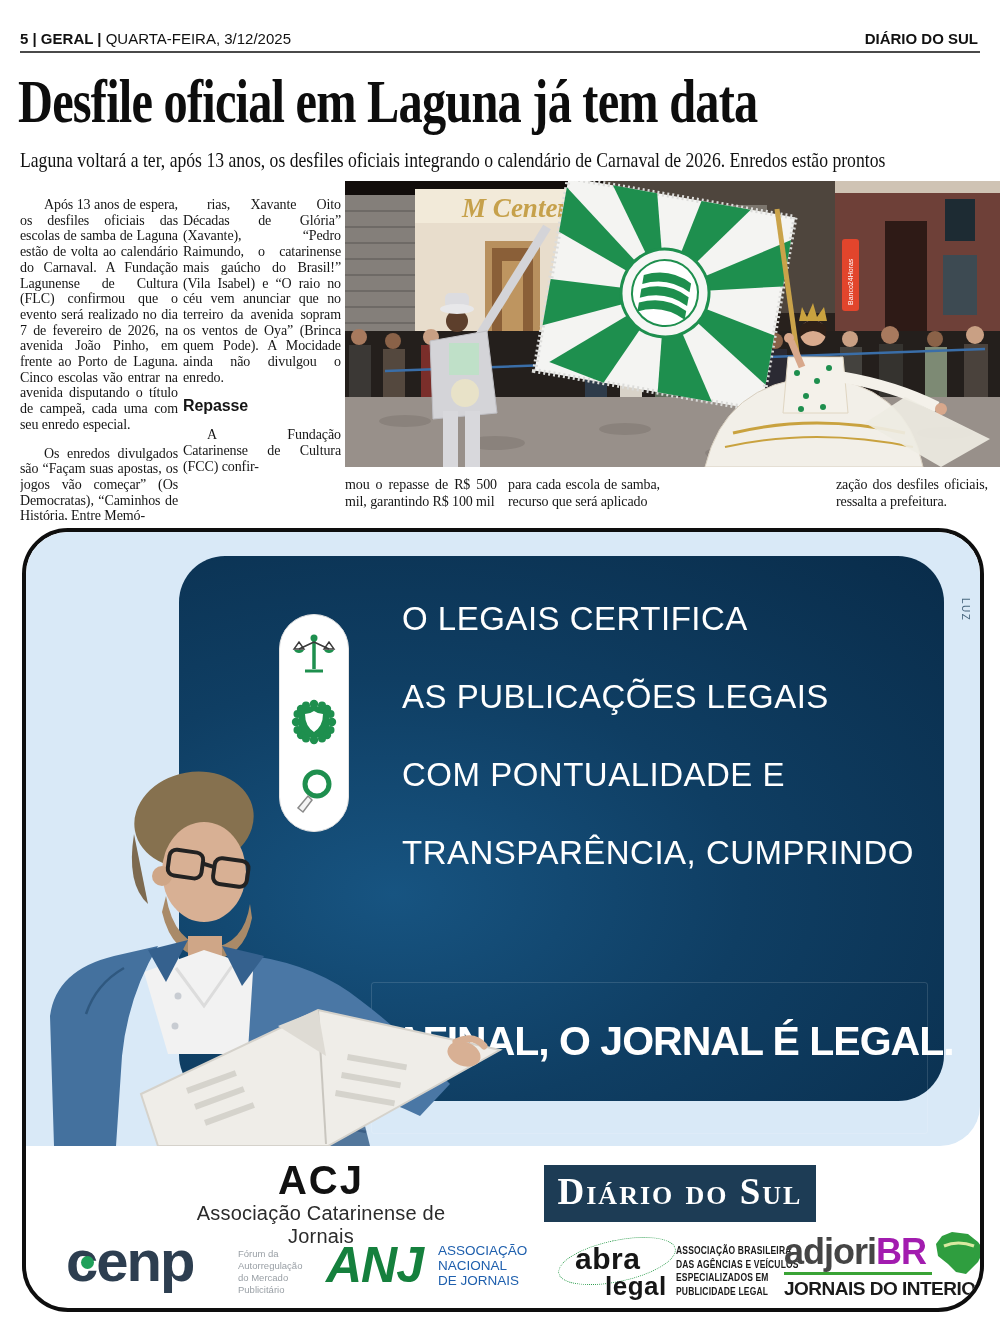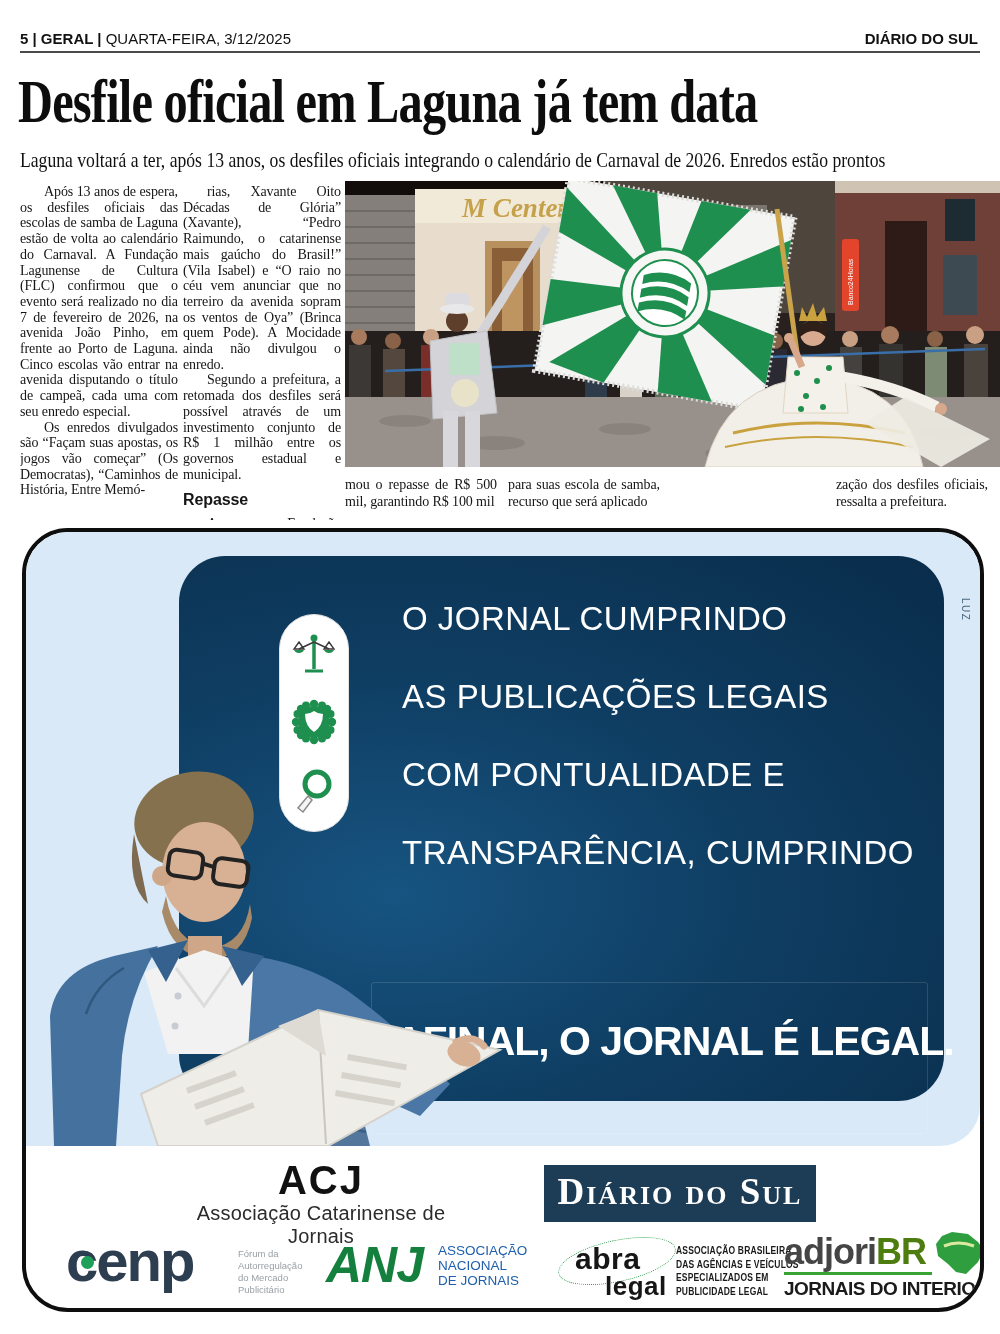--- a/index.html
+++ b/index.html
@@ -17,21 +17,21 @@
   .headline { position:absolute; left:18px; top:66px; white-space:nowrap;
     font-family:"Liberation Serif", serif; font-weight:700; font-size:62px; color:#0d0d0d;
     letter-spacing:-1px; transform:scaleX(0.78); transform-origin:left top; }
   .subheadline { position:absolute; left:20px; top:148px; white-space:nowrap;
     font-family:"Liberation Serif", serif; font-size:21px; color:#111;
     transform:scaleX(0.84); transform-origin:left top; }
   
   .col { position:absolute; top:184px; width:158px; height:336px; overflow:hidden;
     font-family:"Liberation Serif", serif; font-size:14px; line-height:15.7px;
     text-align:justify; color:#151515; letter-spacing:-0.1px; hyphens:auto; }
-  .col p { text-indent:24px; white-space:normal; }
+  .col p { text-indent:24px; white-space:normal;margin-top:13px; }
   .col1 { left:20px; }
   .col2 { left:183px; }
   .sect-head { font-family:"Liberation Sans", sans-serif; font-weight:700; font-size:16px;
     margin:10px 0 8px 0; text-indent:0 !important; }
   .bcol { position:absolute; top:477px; width:152px; height:40px; overflow:hidden;
     font-family:"Liberation Serif", serif; font-size:14px; line-height:16.5px;
     text-align:justify; color:#151515; letter-spacing:-0.1px; }
   
   .photo { position:absolute; left:345px; top:181px; width:655px; height:286px; overflow:hidden; background:#2a2320; }
   
@@ -73,21 +73,21 @@
   .logo-abra { position:absolute; left:537px; top:706px; width:112px; height:62px; color:#161616; }
   .abra-ellipse { position:absolute; left:-6px; top:2px; width:120px; height:42px;
     border:1.5px dotted #2f9e4f; border-radius:50%; transform:rotate(-12deg); }
   .abra-top { position:absolute; left:12px; top:4px; font-size:30px; font-weight:800; letter-spacing:0.5px; }
   .abra-bot { position:absolute; left:42px; top:33px; font-size:26px; font-weight:800; letter-spacing:0.5px; }
   .abra-tag { position:absolute; left:650px; top:712px; font-size:10px; font-weight:700;
     color:#1a1a1a; line-height:1.35; white-space:pre-line; transform:scaleX(0.85);
     transform-origin:left top; letter-spacing:0.2px; }
   .logo-adjori { position:absolute; left:758px; top:702px; width:200px; color:#1a1a1a; }
   .adjori-name { font-size:36px; font-weight:800; letter-spacing:-1px; line-height:1; color:#454545; }
-  .adjori-br { color:#4d7c0f; }
+  .adjori-br { color:#a21caf; }
   .adjori-rule { width:148px; height:3px; background:#39a335; margin-top:2px; }
   .adjori-sub { font-size:19px; font-weight:700; letter-spacing:-0.5px; margin-top:3px; white-space:nowrap; }
   .adjori-map { position:absolute; left:150px; top:-4px; }
 </style>
 </head>
 <body>
 
 <div id="page">
 
   <div class="hdr-left"><b>5 | GERAL |</b><span> QUARTA-FEIRA, 3/12/2025</span></div>
@@ -96,27 +96,26 @@
 
   <div class="headline">Desfile oficial em Laguna já tem data</div>
   <div class="subheadline">Laguna voltará a ter, após 13 anos, os desfiles oficiais integrando o calendário de Carnaval de 2026. Enredos estão prontos</div>
 
   <div class="col col1">
     <p>Após 13 anos de espera, os desfiles oficiais das escolas de samba de Laguna estão de volta ao calendário do Carnaval. A Fundação Lagunense de Cultura (FLC) confirmou que o evento será realizado no dia 7 de fevereiro de 2026, na avenida João Pinho, em frente ao Porto de Laguna. Cinco escolas vão entrar na avenida disputando o título de campeã, cada uma com seu enredo especial.</p>
     <p>Os enredos divulgados são “Façam suas apostas, os jogos vão começar” (Os Democratas), “Caminhos de História, Entre Memó-</p>
   </div>
   <div class="col col2">
     <p>rias, Xavante Oito Décadas de Glória” (Xavante), “Pedro Raimundo, o catarinense mais gaúcho do Brasil!” (Vila Isabel) e “O raio no céu vem anunciar que no terreiro da avenida sopram os ventos de Oya” (Brinca quem Pode). A Mocidade ainda não divulgou o enredo.</p>
-    <p>Segundo a prefeitura, a retomada dos desfiles será possível através de um investimento conjunto de R$ 1 milhão entre os governos estadual e municipal.</p>
     <p class="sect-head">Repasse</p>
     <p>A Fundação Catarinense de Cultura (FCC) confir-</p>
   </div>
 
   <div class="bcol" style="left:345px">mou o repasse de R$ 500 mil, garantindo R$ 100 mil</div>
-  <div class="bcol" style="left:508px">para suas escola de samba, recurso que será aplicado</div>
+  <div class="bcol" style="left:508px">para cada escola de samba, recurso que será aplicado</div>
   <div class="bcol" style="left:836px">zação dos desfiles oficiais, ressalta a prefeitura.</div>
 
   <div class="photo">
     <svg width="655" height="286" viewBox="0 0 655 286">
       <rect width="655" height="286" fill="#28211d"></rect>
       <rect x="0" y="0" width="655" height="14" fill="#120d0b"></rect>
 
       <rect x="0" y="14" width="70" height="150" fill="#847f7a"></rect>
       <g stroke="#6e6a66" stroke-width="2">
         <line x1="0" y1="30" x2="70" y2="30"></line>
@@ -289,21 +288,21 @@
             <circle cx="40.5" cy="32" r="4"></circle>
         </g>
         <path d="M24,13 Q28,16 33,16 Q33,28 24,34 Q15,28 15,16 Q20,16 24,13 Z" fill="#ffffff"></path>
       </svg>
       <svg width="44" height="48" viewBox="0 0 44 48">
         <circle cx="25" cy="17" r="12" fill="none" stroke="#1e8f4e" stroke-width="5"></circle>
         <polygon points="16,29 20,33 11,45 6,41" fill="#f4f4f4" stroke="#8a8a8a" stroke-width="1.5"></polygon>
       </svg>
     </div>
 
-    <div class="ad-line" style="top:68px">O JORNAL CUMPRINDO</div>
+    <div class="ad-line" style="top:68px">O LEGAIS CERTIFICA</div>
     <div class="ad-line" style="top:146px">AS PUBLICAÇÕES LEGAIS</div>
     <div class="ad-line" style="top:224px">COM PONTUALIDADE E</div>
     <div class="ad-line" style="top:302px">TRANSPARÊNCIA, CUMPRINDO</div>
 
     <div class="ad-tag-outline"></div>
     <div class="ad-tagline">AFINAL, O JORNAL É LEGAL.</div>
     <div class="ad-credit">LUZ</div>
 
     <svg class="ad-man" viewBox="0 0 520 392">
       <ellipse cx="168" cy="66" rx="60" ry="48" fill="#86714f" transform="rotate(-10 168 66)"></ellipse>

